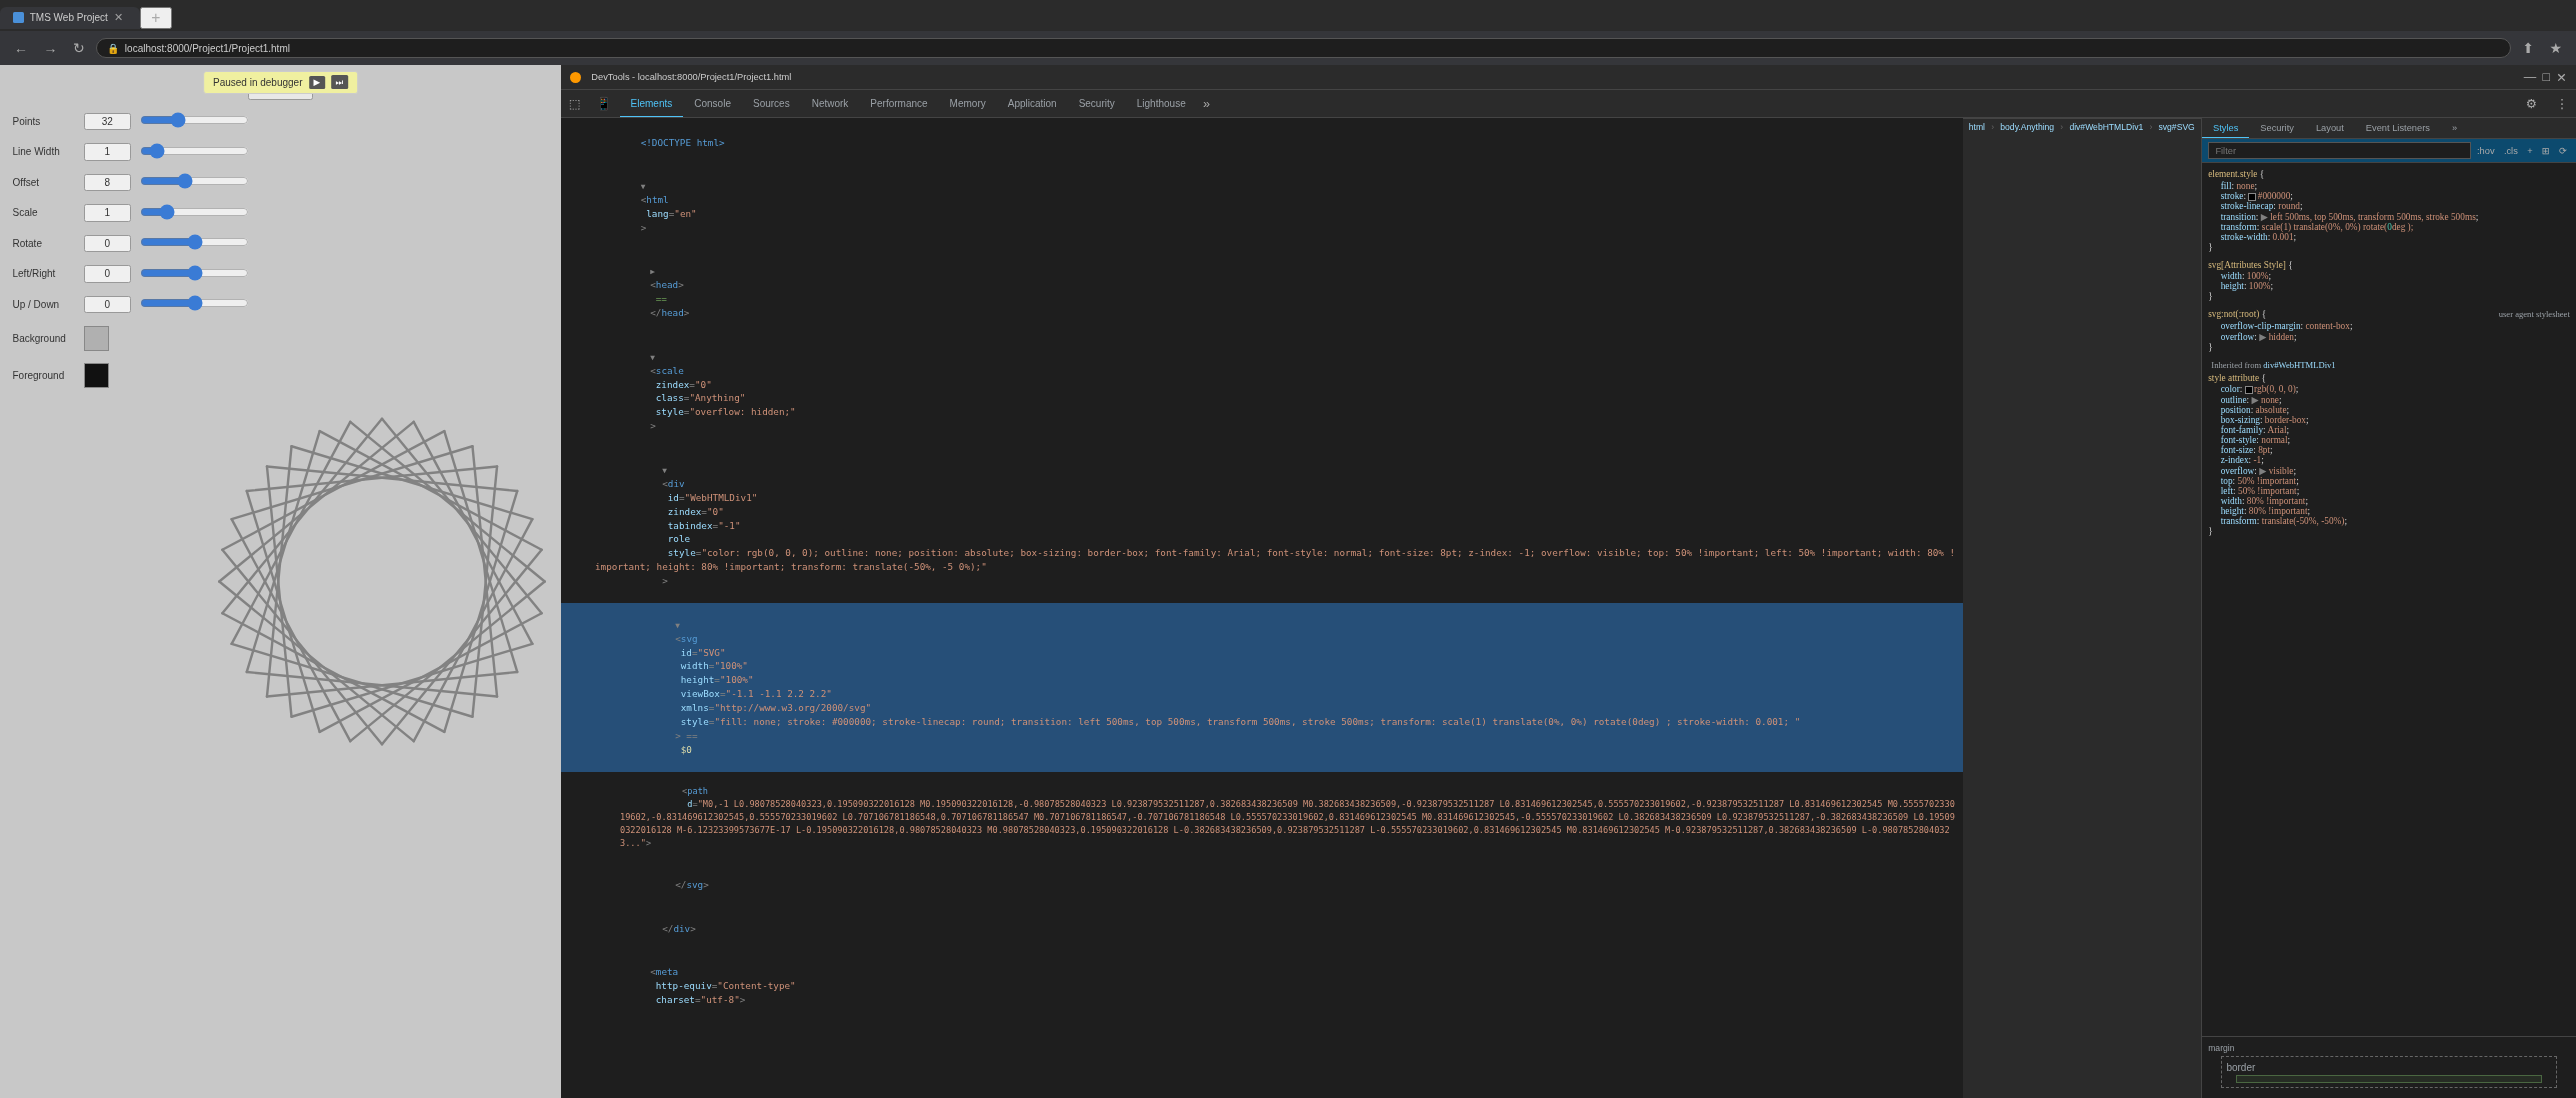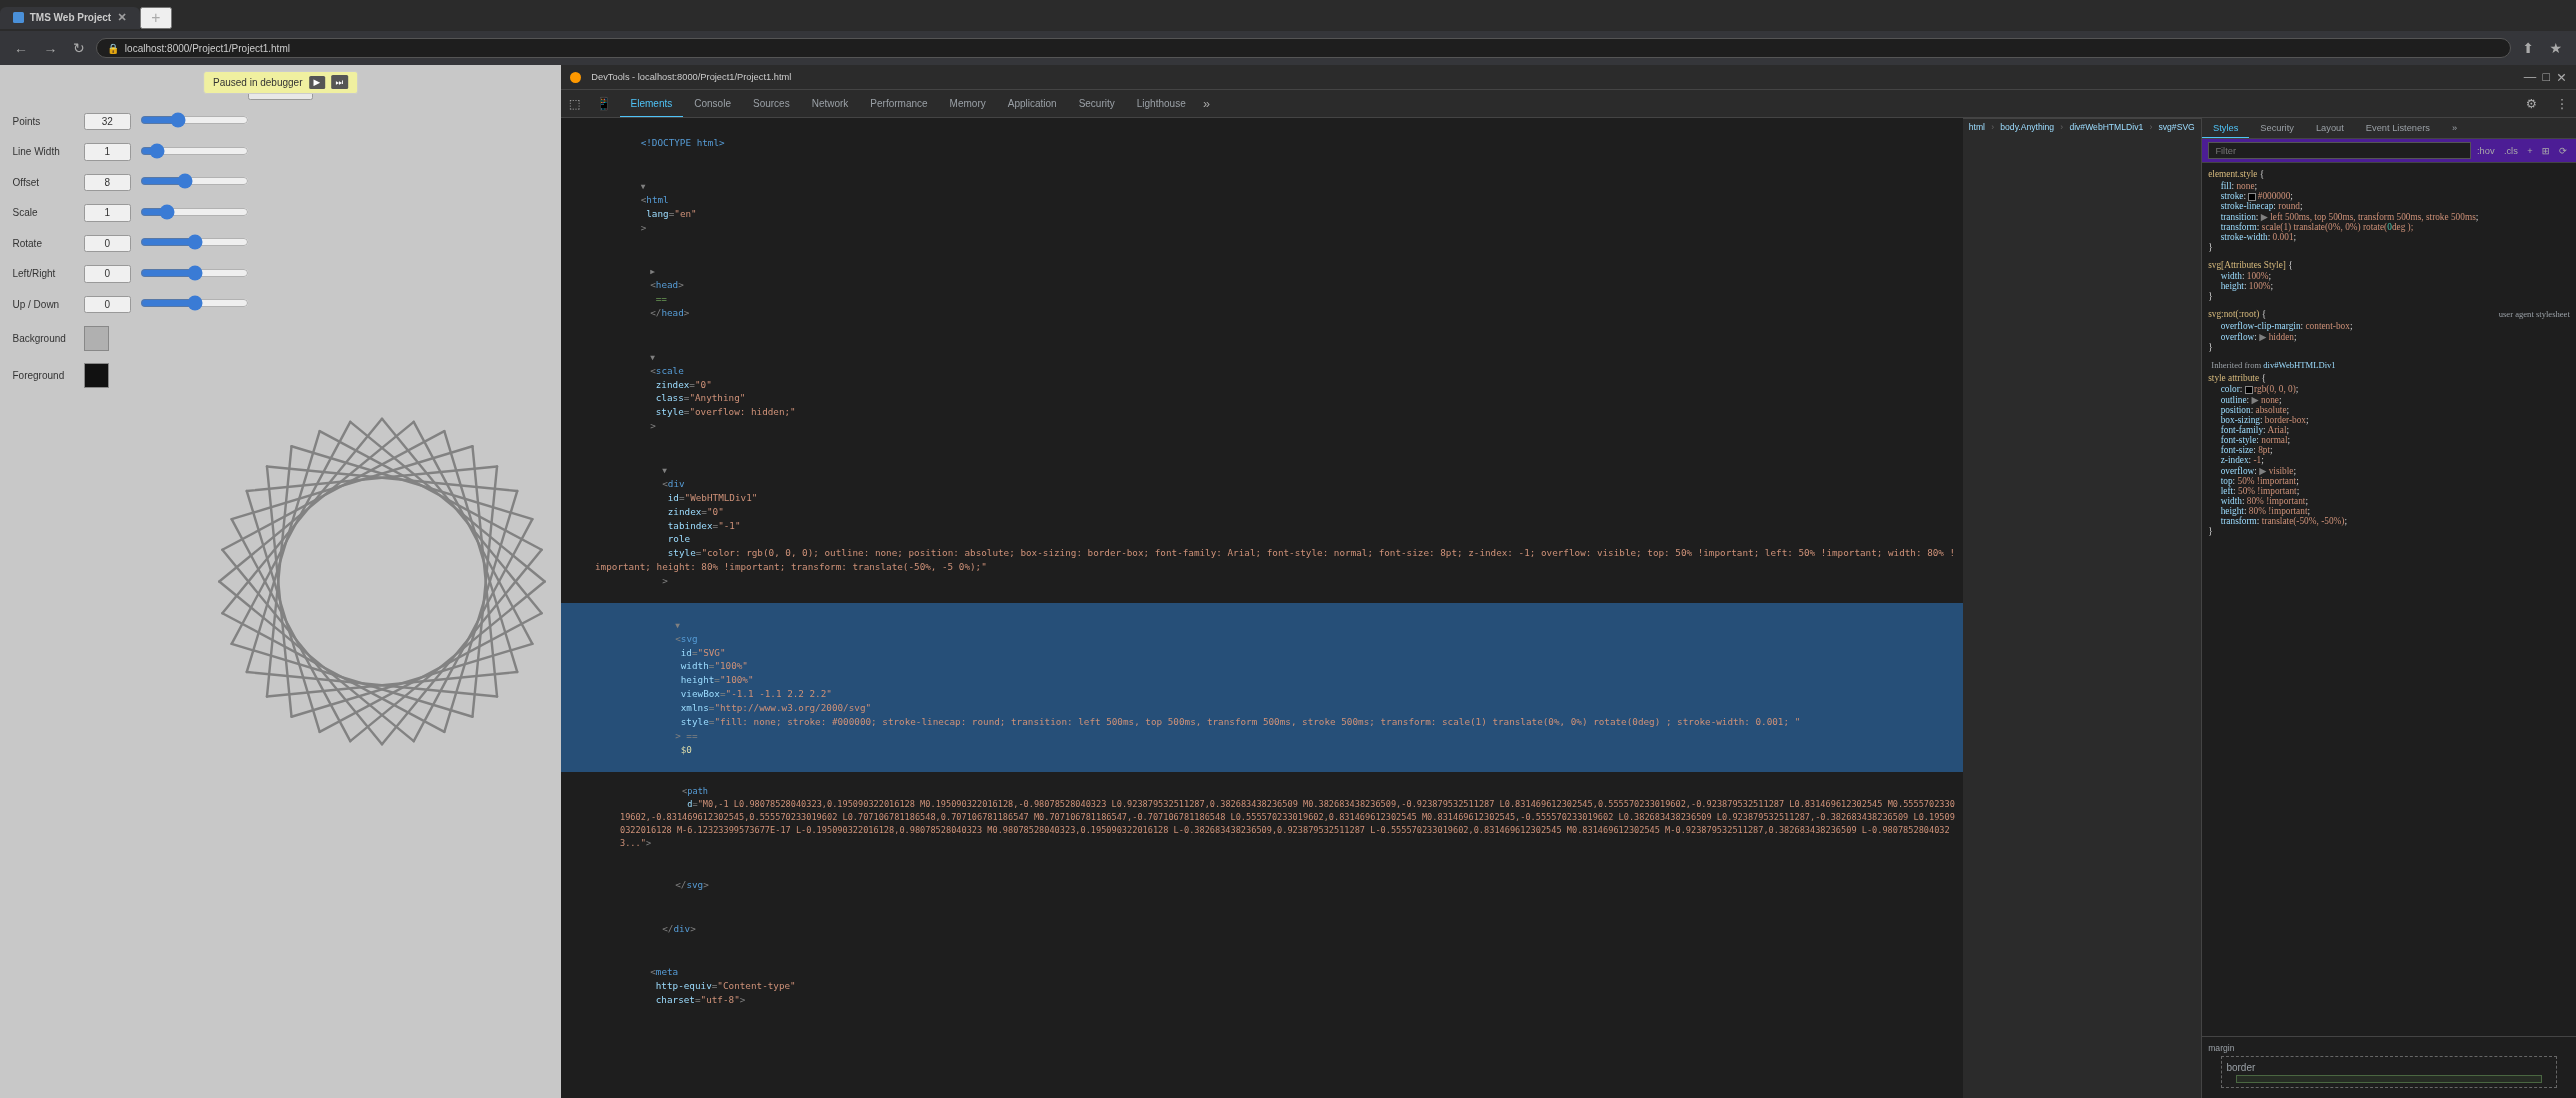--- a/index.html
+++ b/index.html
@@ -1,21 +1,21 @@
 <!DOCTYPE html>
 <html style="font-size:12.5px"><head>
   <meta charset="utf-8">
   <style>
     * { box-sizing: border-box; margin: 0; padding: 0; }
     body { font-family: Arial, sans-serif; font-size: 10px; background: #202020; color: #ccc; display: flex; flex-direction: column; height: 100vh; overflow: hidden; }
 
     
     .browser-chrome { background: #35363a; display: flex; flex-direction: column; }
     .tab-bar { background: #2b2b2b; display: flex; align-items: center; padding: 4.7px 0 0 0; height: 31px; }
-    .tab { background: #3c3c3c; color: #ccc; border-radius: 6.2px 6.2px 0 0; padding: 4.7px 12.5px; font-size: 10px; display: flex; align-items: center; gap: 6.2px; min-width: 140px; font-weight: bold; }
+    .tab { background: #3c3c3c; color: #ccc; border-radius: 6.2px 6.2px 0 0; padding: 4.7px 12.5px; font-size: 10px; display: flex; align-items: center; gap: 6.2px; min-width: 140px; }
     .tab.active { background: #35363a; }
     .tab-close { cursor: pointer; opacity: 0.7; font-size: 11px; }
     .tab-new { color: #aaa; font-size: 15.6px; padding: 0 9.3px; cursor: pointer; }
     .nav-bar { background: #35363a; display: flex; align-items: center; gap: 6.2px; padding: 4.7px 9.3px; height: 34px; }
     .nav-btn { background: none; border: none; color: #aaa; font-size: 14px; cursor: pointer; padding: 3.1px 4.7px; border-radius: 3.1px; }
     .address-bar { flex: 1; background: #1e1e1e; border: 0.8px solid #555; border-radius: 15.6px; padding: 3.9px 11px; color: #ccc; font-size: 10px; display: flex; align-items: center; gap: 4.7px; }
     .address-text { color: #ccc; font-size: 10px; }
     .nav-icons { display: flex; gap: 6.2px; align-items: center; }
 
     
@@ -74,21 +74,21 @@
     .expand-arrow { color: #808080; cursor: pointer; font-size: 7.8px; margin-right: 3.1px; }
     .dom-footer { background: #2b2b2b; border-top: 0.8px solid #444; padding: 3.1px 6.2px; font-size: 8.6px; color: #9aa0a6; display: flex; gap: 6.2px; }
     .breadcrumb-item { color: #9cdcfe; cursor: pointer; }
     .breadcrumb-sep { color: #666; }
 
     
     .styles-panel { width: 374px; display: flex; flex-direction: column; overflow: hidden; }
     .styles-tabs { background: #2b2b2b; display: flex; border-bottom: 0.8px solid #444; }
     .styles-tab { background: none; border: none; color: #9aa0a6; padding: 4.7px 11px; cursor: pointer; font-size: 9.3px; border-bottom: 1.6px solid transparent; }
     .styles-tab.active { color: #4fc3f7; border-bottom-color: #4fc3f7; }
-    .styles-filter { background: #4c1d95; border-bottom: 0.8px solid #444; padding: 3.1px 6.2px; display: flex; align-items: center; gap: 3.1px; }
+    .styles-filter { background: #0c4a6e; border-bottom: 0.8px solid #444; padding: 3.1px 6.2px; display: flex; align-items: center; gap: 3.1px; }
     .styles-filter-input { background: #1e1e1e; border: 0.8px solid #555; color: #ccc; padding: 2.3px 6.2px; font-size: 9.3px; flex: 1; }
     .filter-btn { background: none; border: none; color: #aaa; cursor: pointer; font-size: 9.3px; padding: 1.6px 3.1px; }
     .styles-content { flex: 1; overflow-y: auto; background: #1e1e1e; padding: 6.2px; font-family: Liberation Serif, serif; font-size: 9.3px; }
     .style-block { margin-bottom: 7.8px; }
     .style-selector { color: #d7ba7d; margin-bottom: 1.6px; }
     .style-brace { color: #d4d4d4; }
     .style-prop { color: #9cdcfe; padding-left: 12.5px; }
     .style-val { color: #ce9178; }
     .style-colon { color: #d4d4d4; }
     .style-semicolon { color: #d4d4d4; }

